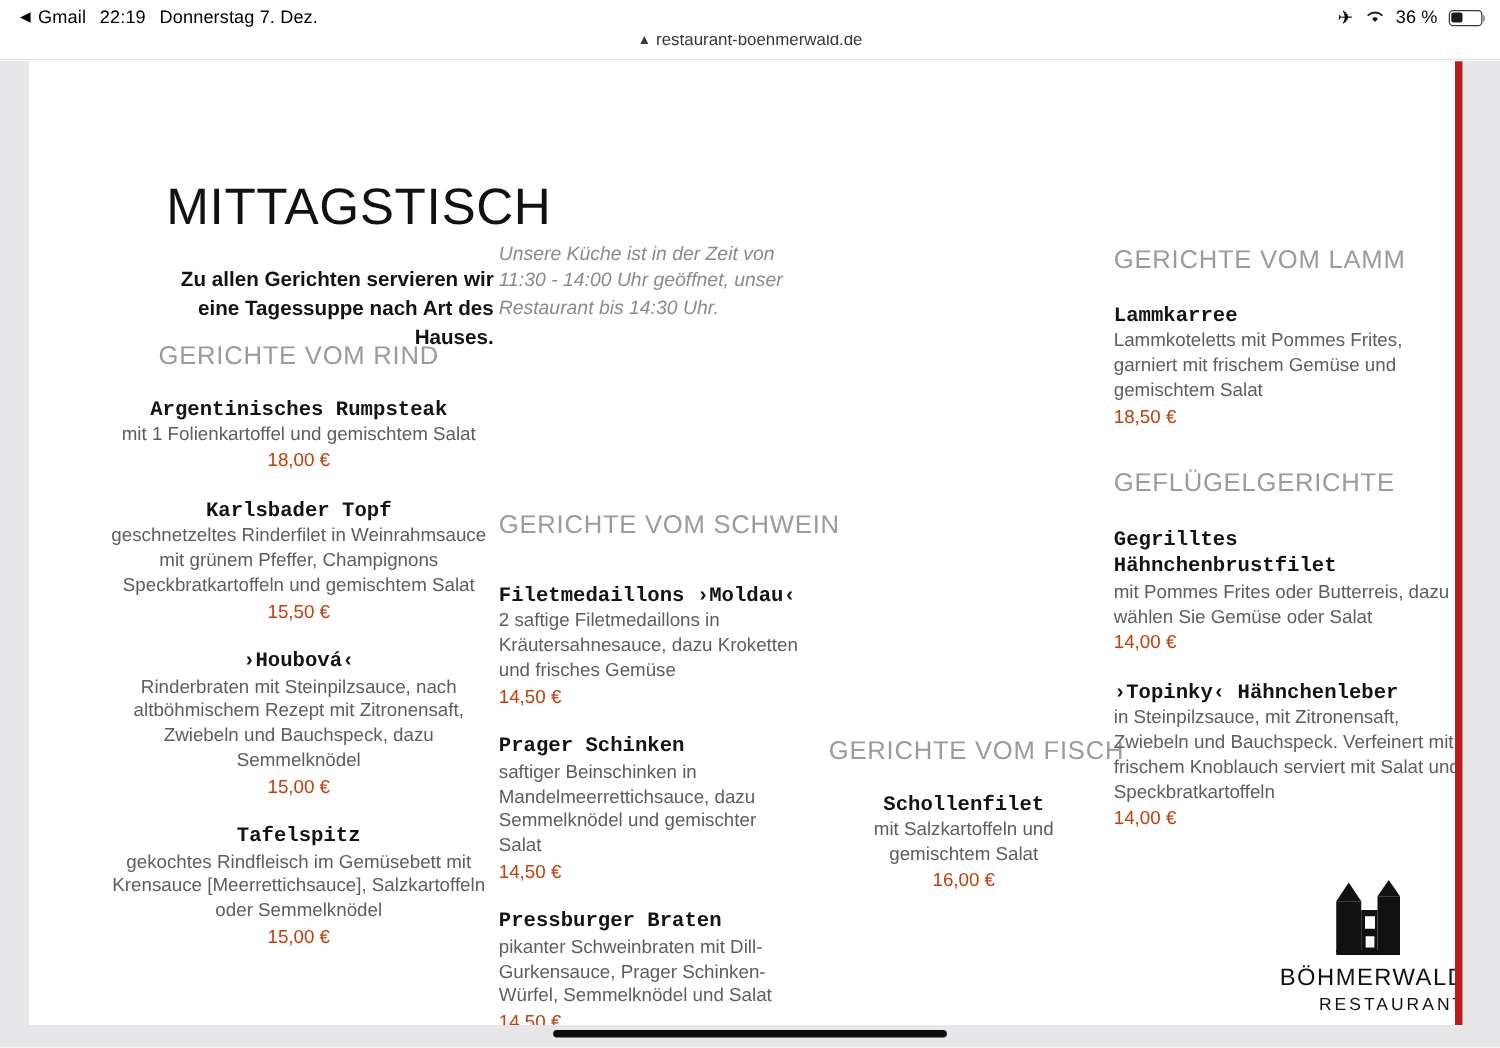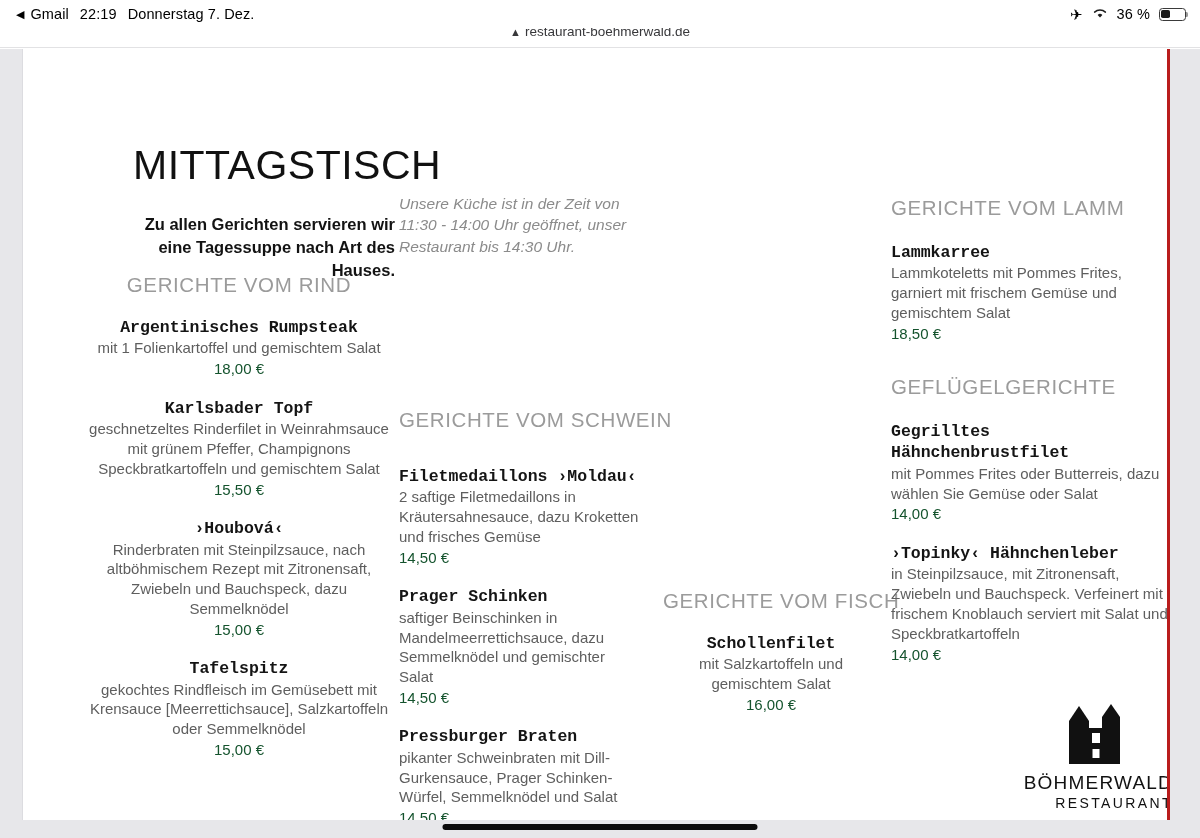--- a/index.html
+++ b/index.html
@@ -111,21 +111,21 @@
     height: 789px;
     background: #e7e7ea;
   }
   #paper {
     position: absolute;
     top: 0; left: 22px;
     width: 1148px;
     height: 771px;
     background: #ffffff;
     border-left: 1px solid #dcdce0;
-    border-right: 3px solid #b91c1c;
+    border-right: 6px solid #b91c1c;
     overflow: hidden;
   }
 
   
   #home-indicator {
     position: absolute;
     bottom: 8px;
     left: 50%;
     transform: translateX(-50%);
     width: 315px;
@@ -161,21 +161,21 @@
     font-family: Liberation Mono, monospace;
   }
   .dish-desc {
     font-size: 15px;
     font-weight: 400;
     color: #5e5e5e;
     line-height: 1.32;
   }
   .dish-price {
     font-size: 15px;
-    color: #14532d;
+    color: #c2410c;
     line-height: 1.5;
   }
 
   .align-right { text-align: center; }
   .align-left  { text-align: left; }
 
   
   #headline-block {
     position: absolute;
     left: 110px;

